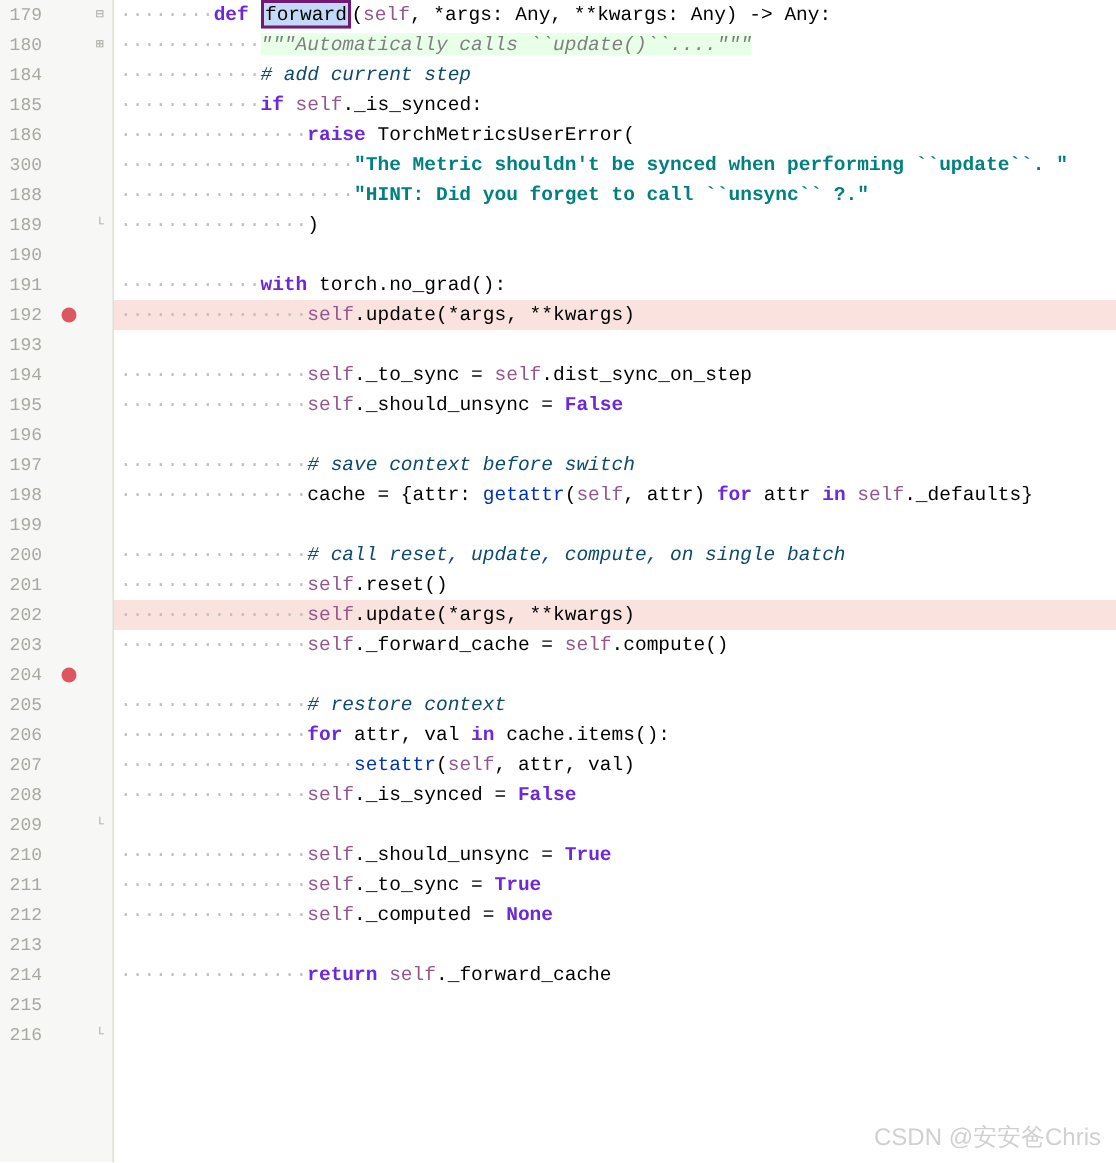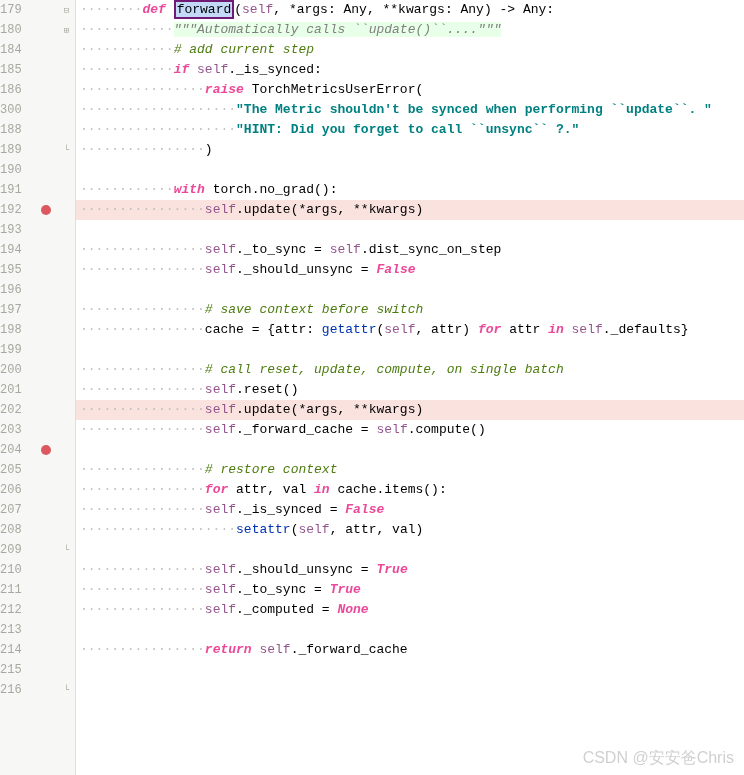--- a/index.html
+++ b/index.html
@@ -13,20 +13,21 @@
       position: relative;
     }
     .editor {
       display: flex;
       height: 100%;
     }
     .gutter-numbers {
       width: 34px;
       background: #f7f7f5;
       color: #a8a8a0;
+      text-align: right;
       padding-right: 6px;
       line-height: 20px;
       font-size: 12px;
       flex-shrink: 0;
     }
     .gutter-bp {
       width: 24px;
       background: #f7f7f5;
       display: flex;
       flex-direction: column;
@@ -66,27 +67,27 @@
       position: relative;
     }
     .code-line {
       height: 20px;
       white-space: pre;
       padding-left: 4px;
     }
     .hl-breakpoint {
       background: #fae3df;
     }
-    .kw { color: #ec4899; font-weight: bold; font-style: italic; }
+    .kw { color: #6d28d9; font-weight: bold; }
     .fn { color: #000000; }
     .fname-hl { background: #c4d8f7; border: 2px solid #701a75; padding: 0 1px; }
     .self { color: #94558d; }
     .str { color: #008080; font-weight: bold; }
     .docstr { color: #808080; background: #e8ffe8; font-style: italic; }
-    .comment { color: #4d7c0f; font-style: italic; }
+    .comment { color: #0c4a6e; font-style: italic; }
     .builtin { color: #0033b3; }
     .dots { color: #c0c0c0; }
     .op { color: #000000; }
     .watermark {
       position: absolute;
       bottom: 6px;
       right: 10px;
       color: #d0d0d0;
       font-size: 16px;
       font-family: sans-serif;
@@ -241,22 +242,22 @@
       <div class="code-line"><span class="dots">················</span><span class="comment"># save context before switch</span></div>
       <div class="code-line"><span class="dots">················</span><span class="op">cache = {attr: </span><span class="builtin">getattr</span><span class="op">(</span><span class="self">self</span><span class="op">, attr) </span><span class="kw">for</span><span class="op"> attr </span><span class="kw">in</span><span class="op"> </span><span class="self">self</span><span class="op">._defaults}</span></div>
       <div class="code-line"></div>
       <div class="code-line"><span class="dots">················</span><span class="comment"># call reset, update, compute, on single batch</span></div>
       <div class="code-line"><span class="dots">················</span><span class="self">self</span><span class="op">.reset()</span></div>
       <div class="code-line hl-breakpoint"><span class="dots">················</span><span class="self">self</span><span class="op">.update(*args, **kwargs)</span></div>
       <div class="code-line"><span class="dots">················</span><span class="self">self</span><span class="op">._forward_cache = </span><span class="self">self</span><span class="op">.compute()</span></div>
       <div class="code-line"></div>
       <div class="code-line"><span class="dots">················</span><span class="comment"># restore context</span></div>
       <div class="code-line"><span class="dots">················</span><span class="kw">for</span><span class="op"> attr, val </span><span class="kw">in</span><span class="op"> cache.items():</span></div>
+      <div class="code-line"><span class="dots">····················</span><span class="builtin">setattr</span><span class="op">(</span><span class="self">self</span><span class="op">, attr, val)</span></div>
       <div class="code-line"><span class="dots">················</span><span class="self">self</span><span class="op">._is_synced = </span><span class="kw">False</span></div>
-      <div class="code-line"><span class="dots">····················</span><span class="builtin">setattr</span><span class="op">(</span><span class="self">self</span><span class="op">, attr, val)</span></div>
       <div class="code-line"></div>
       <div class="code-line"><span class="dots">················</span><span class="self">self</span><span class="op">._should_unsync = </span><span class="kw">True</span></div>
       <div class="code-line"><span class="dots">················</span><span class="self">self</span><span class="op">._to_sync = </span><span class="kw">True</span></div>
       <div class="code-line"><span class="dots">················</span><span class="self">self</span><span class="op">._computed = </span><span class="kw">None</span></div>
       <div class="code-line"></div>
       <div class="code-line"><span class="dots">················</span><span class="kw">return </span><span class="self">self</span><span class="op">._forward_cache</span></div>
     </div>
 </div>
 
 <div class="watermark">CSDN @安安爸Chris</div>

